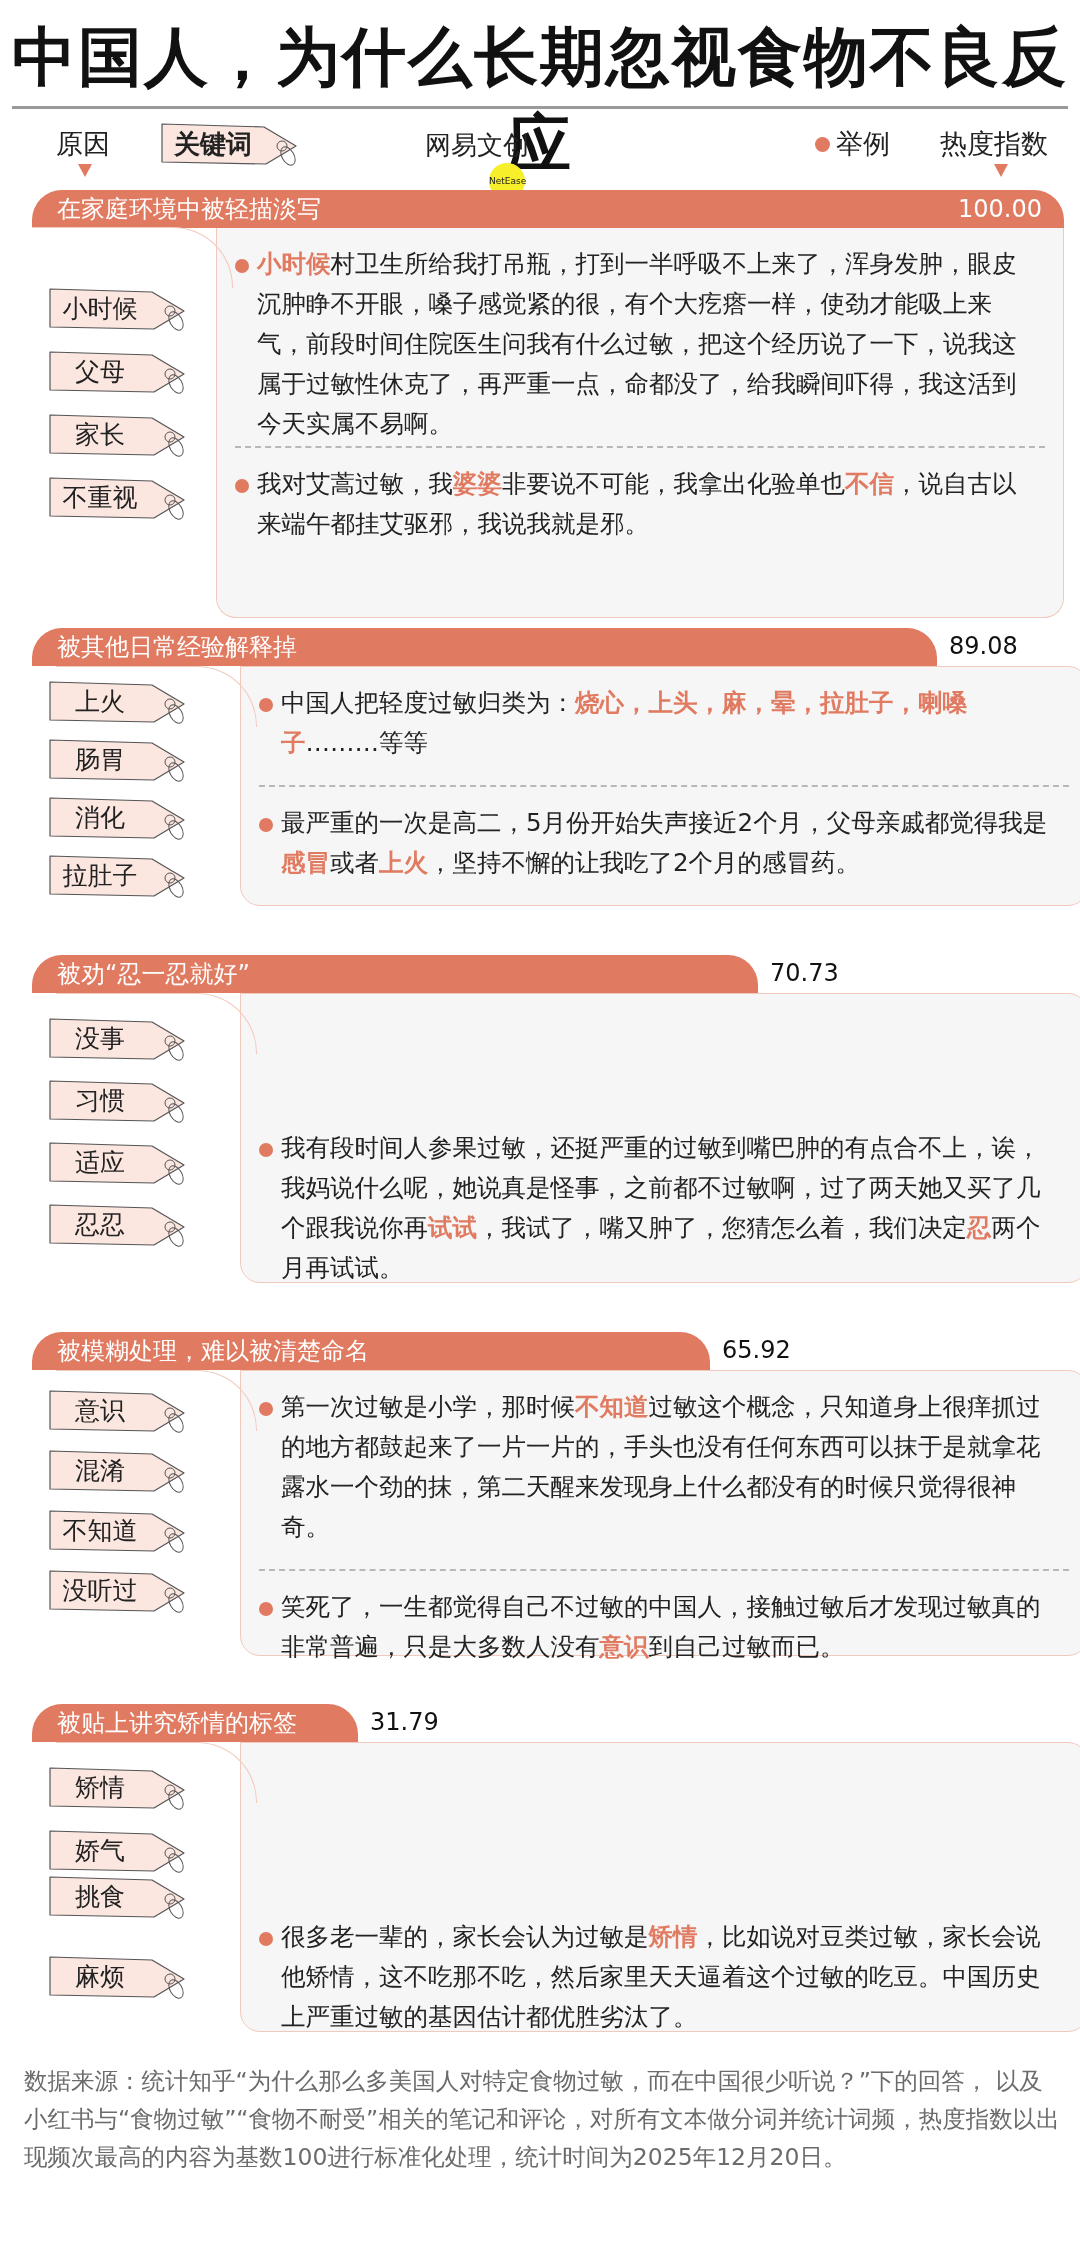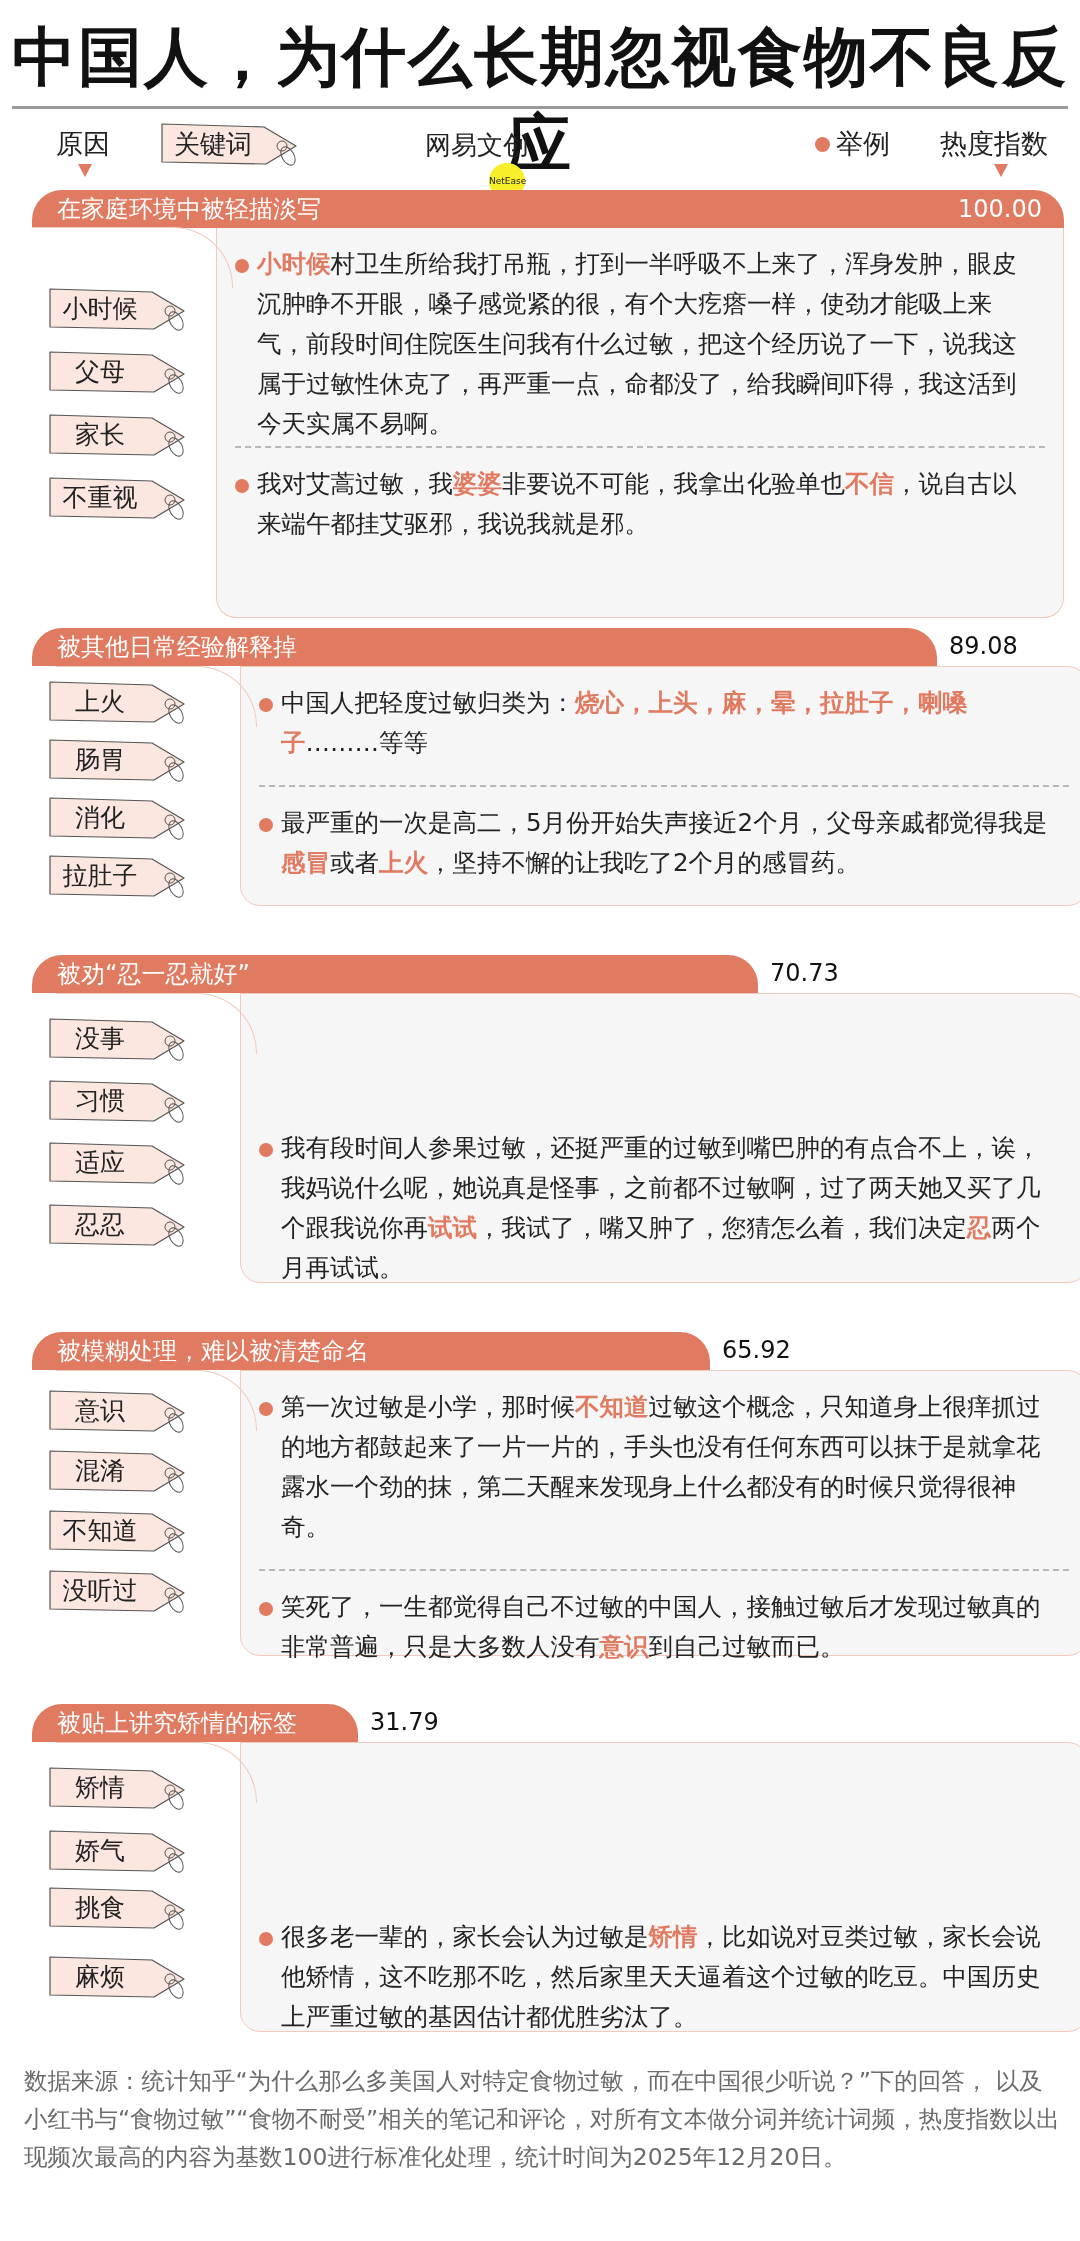--- a/index.html
+++ b/index.html
@@ -3,21 +3,21 @@
 <meta charset="utf-8">
 <style>
   * { box-sizing: border-box; margin: 0; padding: 0; }
   body { width: 1080px; height: 2241px; background: #ffffff; font-family: "DejaVu Sans", "Liberation Sans", sans-serif; color: #222; position: relative; overflow: hidden; }
   .title { position: absolute; left: 0; top: 14px; width: 1080px; text-align: center; font-size: 64px; font-weight: bold; letter-spacing: 2px; color: #111; }
   .title-rule { position: absolute; left: 12px; top: 106px; width: 1056px; height: 3px; background: #9a9a9a; }
 
   .legend { position: absolute; top: 118px; left: 0; width: 1080px; height: 70px; }
   .lg-cause { position: absolute; left: 56px; top: 8px; font-size: 27px; color: #222; }
   .lg-arrow { position: absolute; width: 0; height: 0; border-left: 7px solid transparent; border-right: 7px solid transparent; border-top: 13px solid #e07a60; }
-  .lg-tag { position: absolute; left: 158px; top: 2px; }
+  .lg-tag { position: absolute; left: 158px; top: 2px; font-weight: bold; }
   .lg-brand { position: absolute; left: 425px; top: 10px; font-size: 26px; color: #222; display:flex; align-items:flex-end;flex-direction:column; }
   .brand-dot { display:inline-block; width: 36px; height: 36px; border-radius: 50%; background: #f6ef2a; font-size: 9px; line-height: 36px; text-align: center; color: #222; margin: 0 4px; }
   .lg-example { position: absolute; left: 815px; top: 8px; font-size: 27px; display:flex; align-items:center; }
   .dot { display:inline-block; width: 15px; height: 15px; border-radius: 50%; background: #e07a60; margin-right: 6px; }
   .lg-heat { position: absolute; left: 940px; top: 8px; font-size: 27px; }
 
   .tag { position: relative; width: 142px; height: 40px; }
   .tag svg { position: absolute; left: 0; top: 0; }
   .tag .tag-label { position: absolute; left: 0; top: 0; width: 108px; height: 40px; line-height: 40px; text-align: center; font-size: 25px; color: #222; }
 
@@ -254,21 +254,21 @@
           <div class="tag-label" style="top:4px;">矫情</div>
         </div>
         <div class="tag" style="position:absolute; top:63px;">
           <svg width="150" height="48" viewBox="0 0 150 48">
             <path d="M4 4 L106 7 L138 26 L108 44 L4 42 Z" fill="#fbe6e0" stroke="#555" stroke-width="1.2" stroke-linejoin="round"></path>
             <circle cx="124" cy="26" r="5" fill="none" stroke="#555" stroke-width="1"></circle>
             <ellipse cx="130" cy="36" rx="6" ry="10" fill="none" stroke="#555" stroke-width="1" transform="rotate(-30 130 36)"></ellipse>
           </svg>
           <div class="tag-label" style="top:4px;text-align:center;">娇气</div>
         </div>
-        <div class="tag" style="position:absolute; top:120px;">
+        <div class="tag" style="position:absolute; top:109px;">
           <svg width="150" height="48" viewBox="0 0 150 48">
             <path d="M4 4 L106 7 L138 26 L108 44 L4 42 Z" fill="#fbe6e0" stroke="#555" stroke-width="1.2" stroke-linejoin="round"></path>
             <circle cx="124" cy="26" r="5" fill="none" stroke="#555" stroke-width="1"></circle>
             <ellipse cx="130" cy="36" rx="6" ry="10" fill="none" stroke="#555" stroke-width="1" transform="rotate(-30 130 36)"></ellipse>
           </svg>
           <div class="tag-label" style="top:4px;">挑食</div>
         </div>
         <div class="tag" style="position:absolute; top:189px;">
           <svg width="150" height="48" viewBox="0 0 150 48">
             <path d="M4 4 L106 7 L138 26 L108 44 L4 42 Z" fill="#fbe6e0" stroke="#555" stroke-width="1.2" stroke-linejoin="round"></path>

